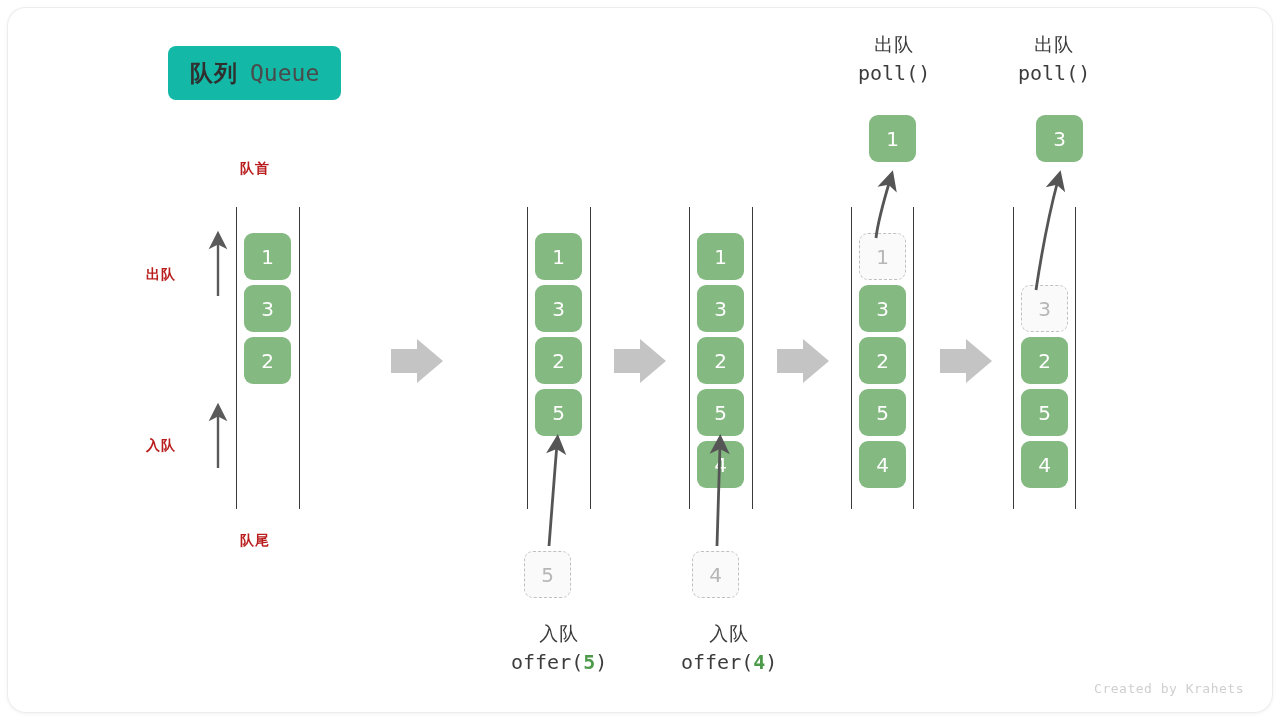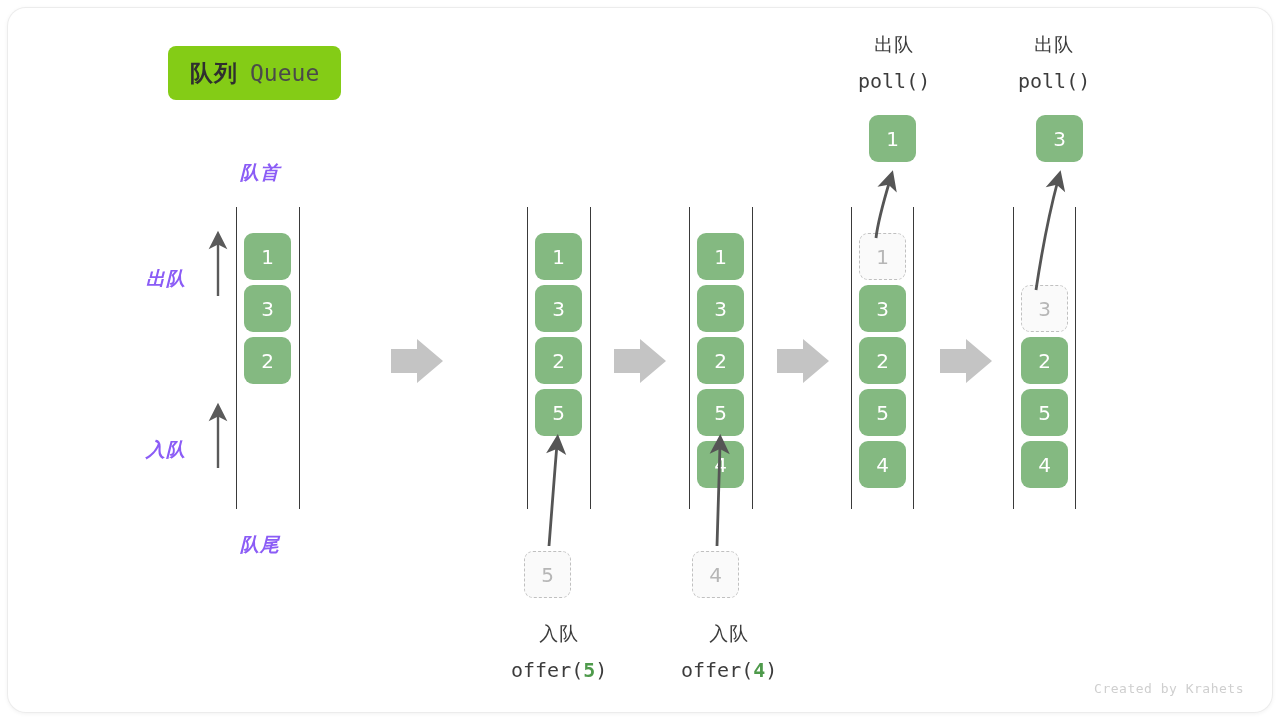--- a/index.html
+++ b/index.html
@@ -28,21 +28,21 @@
   }
   .title-badge {
     position: absolute;
     left: 168px;
     top: 46px;
     height: 54px;
     padding: 0 22px;
     display: flex;
     align-items: center;
     gap: 12px;
-    background: #84cc16;
+    background: #14b8a6;
     border-radius: 8px;
     box-sizing: border-box;
   }
   .title-cn {
     font-size: 23px;
     font-weight: bold;
     color: #2f2f2f;
     letter-spacing: 1px;
   }
   .title-en {
@@ -76,43 +76,41 @@
   }
   .box.ghost {
     background: #fafafa;
     color: #b6b6b6;
     border: 1.6px dashed #c0c0c0;
   }
 
   
   .lbl-bold {
     position: absolute;
-    font-size: 19px;
+    font-size: 14px;
     font-weight: bold;
-    color: #8b5cf6;
+    color: #b91c1c;
     letter-spacing: 1px;
     white-space: nowrap;
-    font-style: italic;
   }
   .op-label {
     position: absolute;
     text-align: center;
     white-space: nowrap;
     line-height: 1.42;
   }
   .op-cn {
     font-size: 19px;
     color: #3c3c3c;
     letter-spacing: 1px;
   }
   .op-code {
     font-family: "DejaVu Sans Mono", "Liberation Mono", monospace;
     font-size: 20px;
     color: #3c3c3c;
-    margin-top: 8px;
   }
   .op-code .arg { color: #4e9a4b; font-weight: bold; }
 
   .credit {
     position: absolute;
     right: 36px;
     bottom: 24px;
     font-family: "DejaVu Sans Mono", "Liberation Mono", monospace;
     font-size: 13px;
     color: #cfcfcf;

